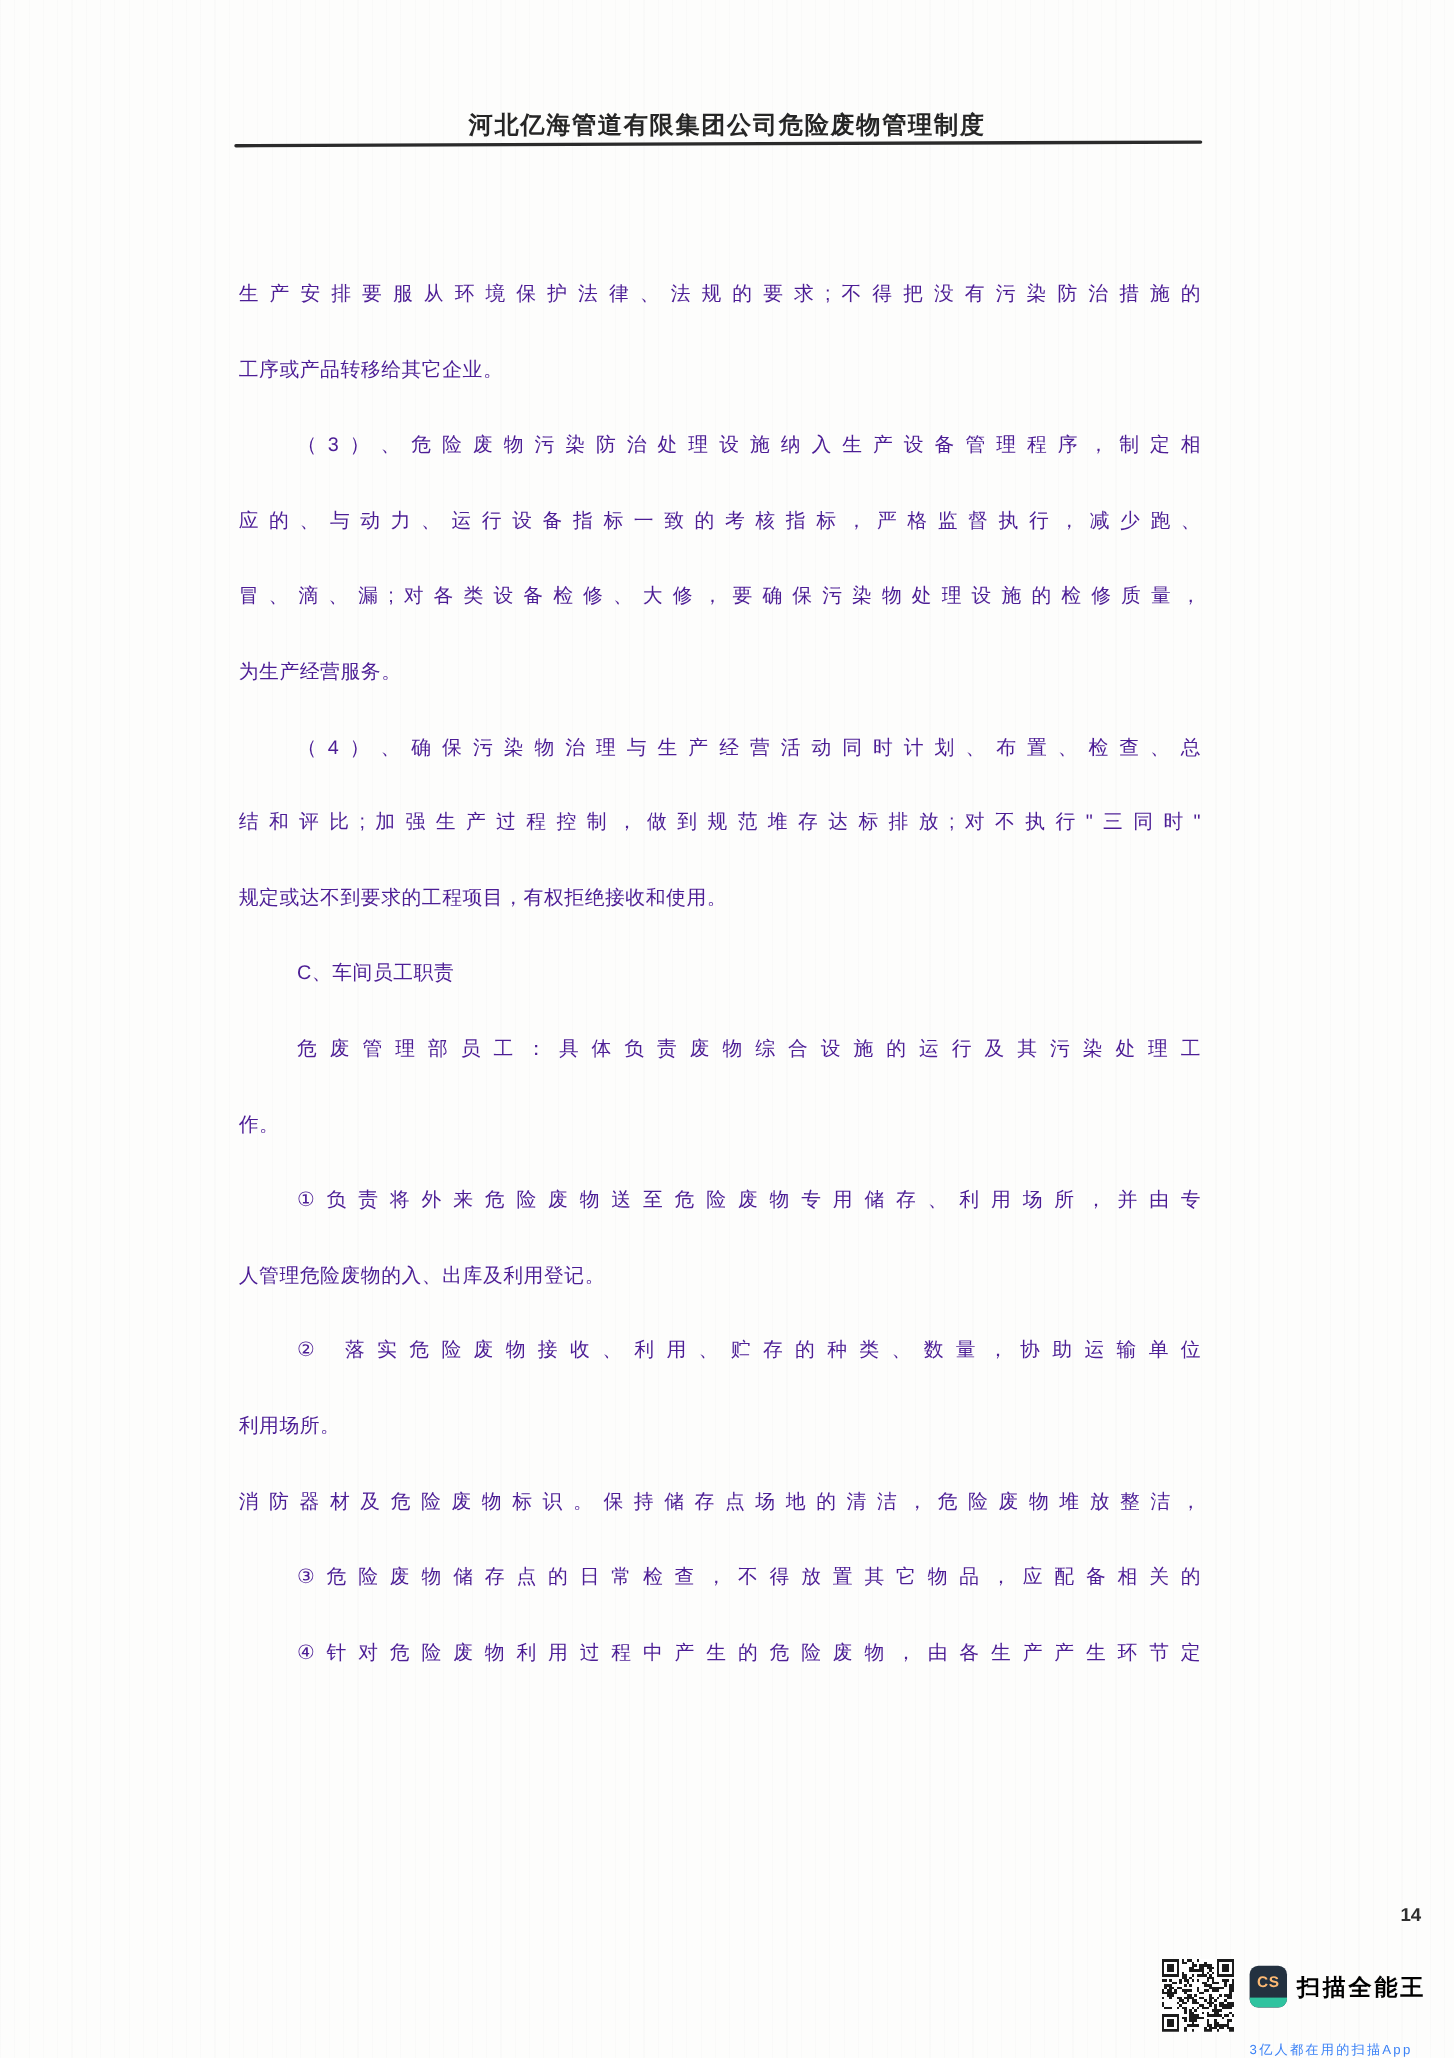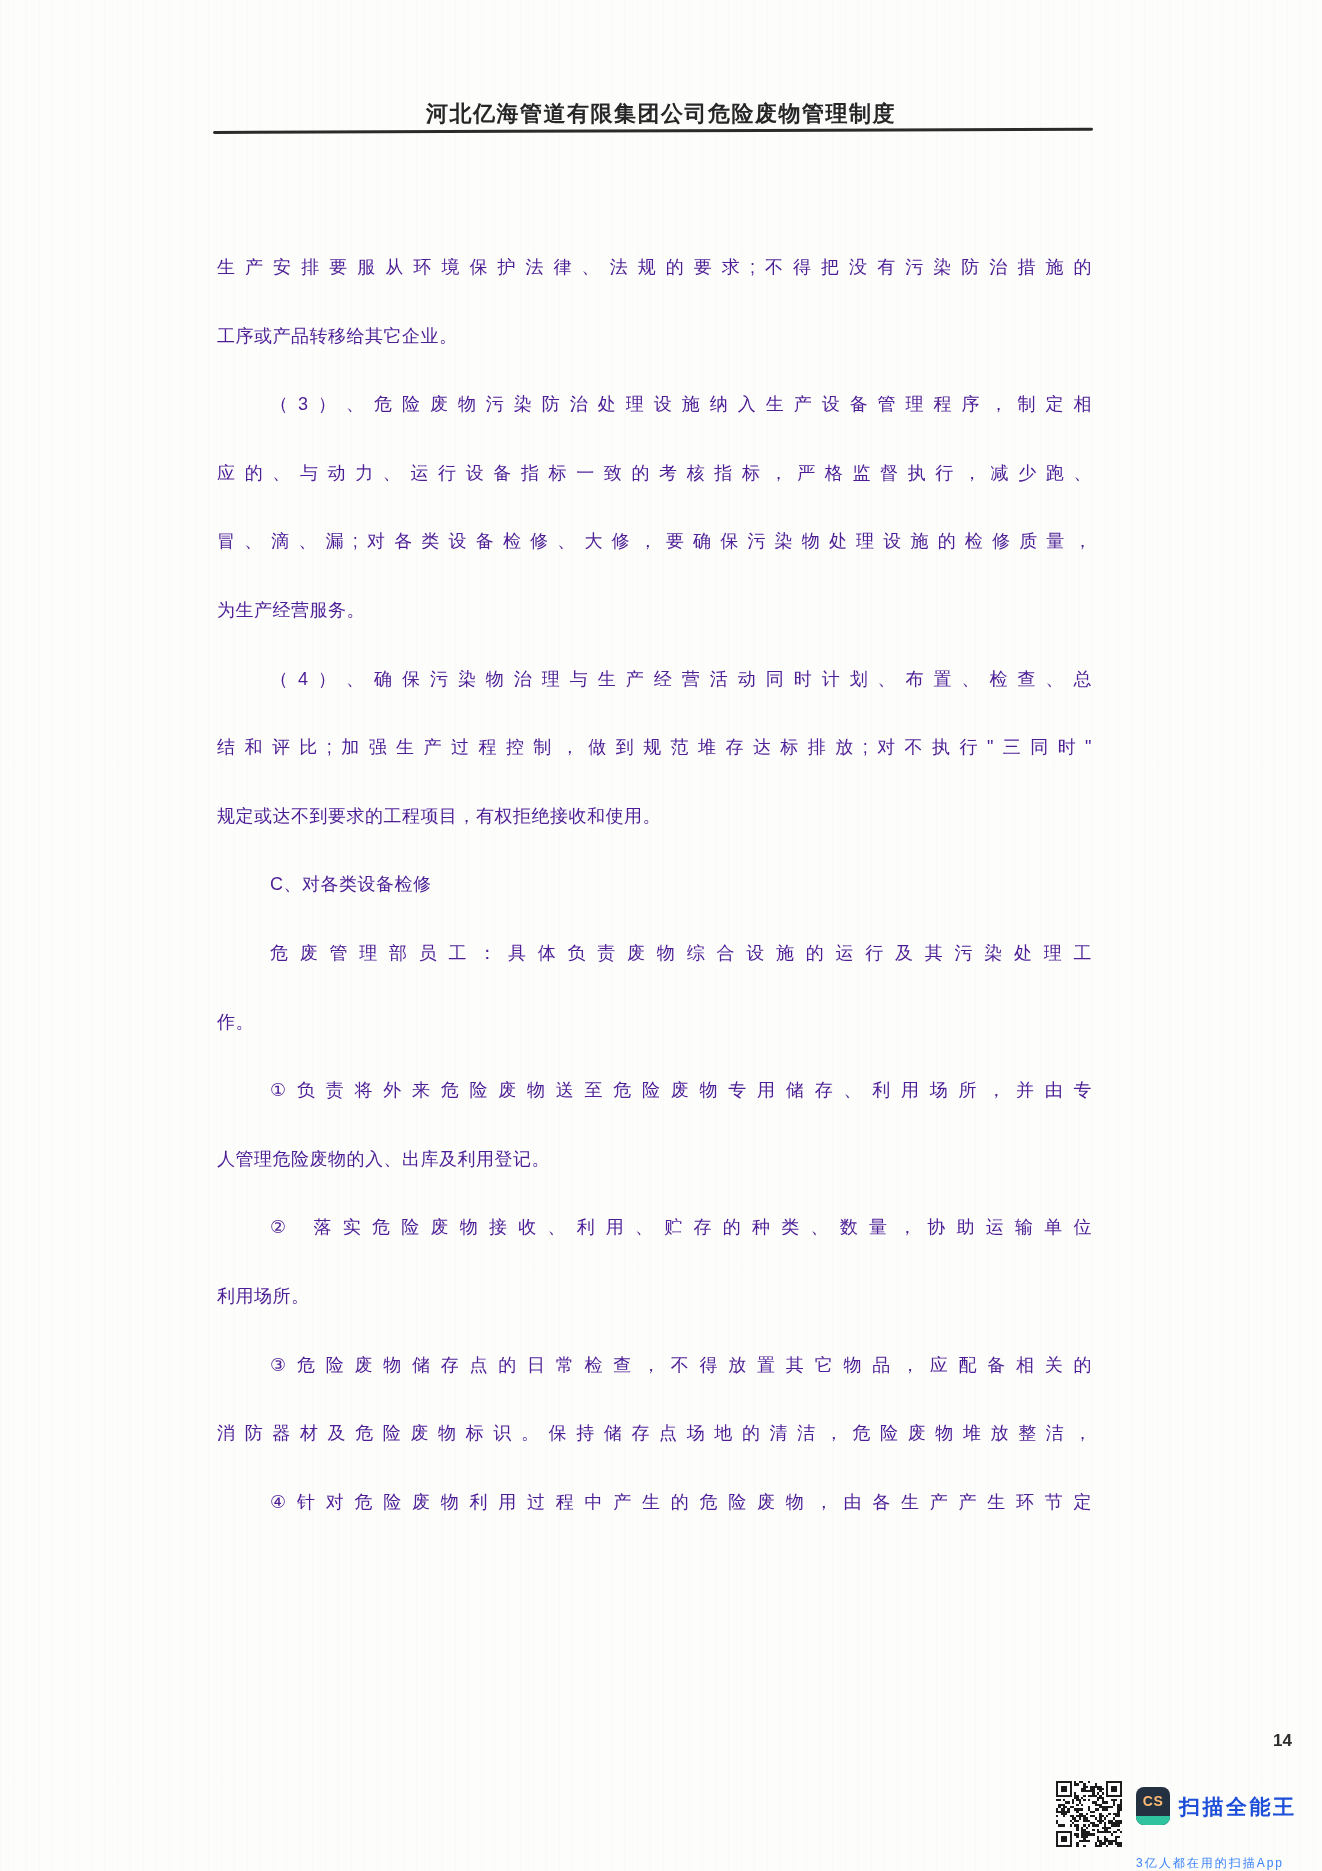--- a/index.html
+++ b/index.html
@@ -62,21 +62,21 @@
   .badge .cs{
     color:#fdba74;font-weight:700;font-size:14px;
     text-align:center;line-height:28px;letter-spacing:.5px;
   }
   .badge .green{
     position:absolute;left:0;bottom:0;width:100%;height:9px;
     background:#2fc39f;
   }
   .app-name{
     position:absolute;left:1179px;top:1793px;
-    font-size:21px;font-weight:600;color:#1d4ed8;
+    font-size:21px;font-weight:600;color:#000000;
     letter-spacing:2.5px;white-space:nowrap;
   }
   .tagline{
     position:absolute;left:1136px;top:1827px;
     font-size:12px;color:#3b82f6;letter-spacing:2px;
     white-space:nowrap;
     margin-top:28px;
   }
 </style>
 </head>
@@ -91,29 +91,29 @@
   <div class="body-text">
       <div class="line j">生产安排要服从环境保护法律、法规的要求;不得把没有污染防治措施的</div>
       <div class="line">工序或产品转移给其它企业。</div>
       <div class="line ind j">（3）、危险废物污染防治处理设施纳入生产设备管理程序，制定相</div>
       <div class="line j">应的、与动力、运行设备指标一致的考核指标，严格监督执行，减少跑、</div>
       <div class="line j">冒、滴、漏;对各类设备检修、大修，要确保污染物处理设施的检修质量，</div>
       <div class="line">为生产经营服务。</div>
       <div class="line ind j">（4）、确保污染物治理与生产经营活动同时计划、布置、检查、总</div>
       <div class="line j">结和评比;加强生产过程控制，做到规范堆存达标排放;对不执行"三同时"</div>
       <div class="line">规定或达不到要求的工程项目，有权拒绝接收和使用。</div>
-      <div class="line ind">C、对各类设备检修</div>
+      <div class="line ind">C、车间员工职责</div>
       <div class="line ind j">危废管理部员工：具体负责废物综合设施的运行及其污染处理工</div>
       <div class="line">作。</div>
       <div class="line ind j">①负责将外来危险废物送至危险废物专用储存、利用场所，并由专</div>
       <div class="line">人管理危险废物的入、出库及利用登记。</div>
       <div class="line ind j">② 落实危险废物接收、利用、贮存的种类、数量，协助运输单位</div>
       <div class="line">利用场所。</div>
+      <div class="line j">消防器材及危险废物标识。保持储存点场地的清洁，危险废物堆放整洁，</div>
       <div class="line ind j">③危险废物储存点的日常检查，不得放置其它物品，应配备相关的</div>
-      <div class="line j">消防器材及危险废物标识。保持储存点场地的清洁，危险废物堆放整洁，</div>
       <div class="line ind j">④针对危险废物利用过程中产生的危险废物，由各生产产生环节定</div>
     </div>
 
   <div class="page-number">14</div>
 
   <svg class="qr" xmlns="http://www.w3.org/2000/svg" viewBox="0 0 29 29">
       <rect x="8" y="0" width="1" height="1"></rect>
       <rect x="10" y="0" width="1" height="1"></rect>
       <rect x="11" y="0" width="1" height="1"></rect>
       <rect x="14" y="0" width="1" height="1"></rect>

